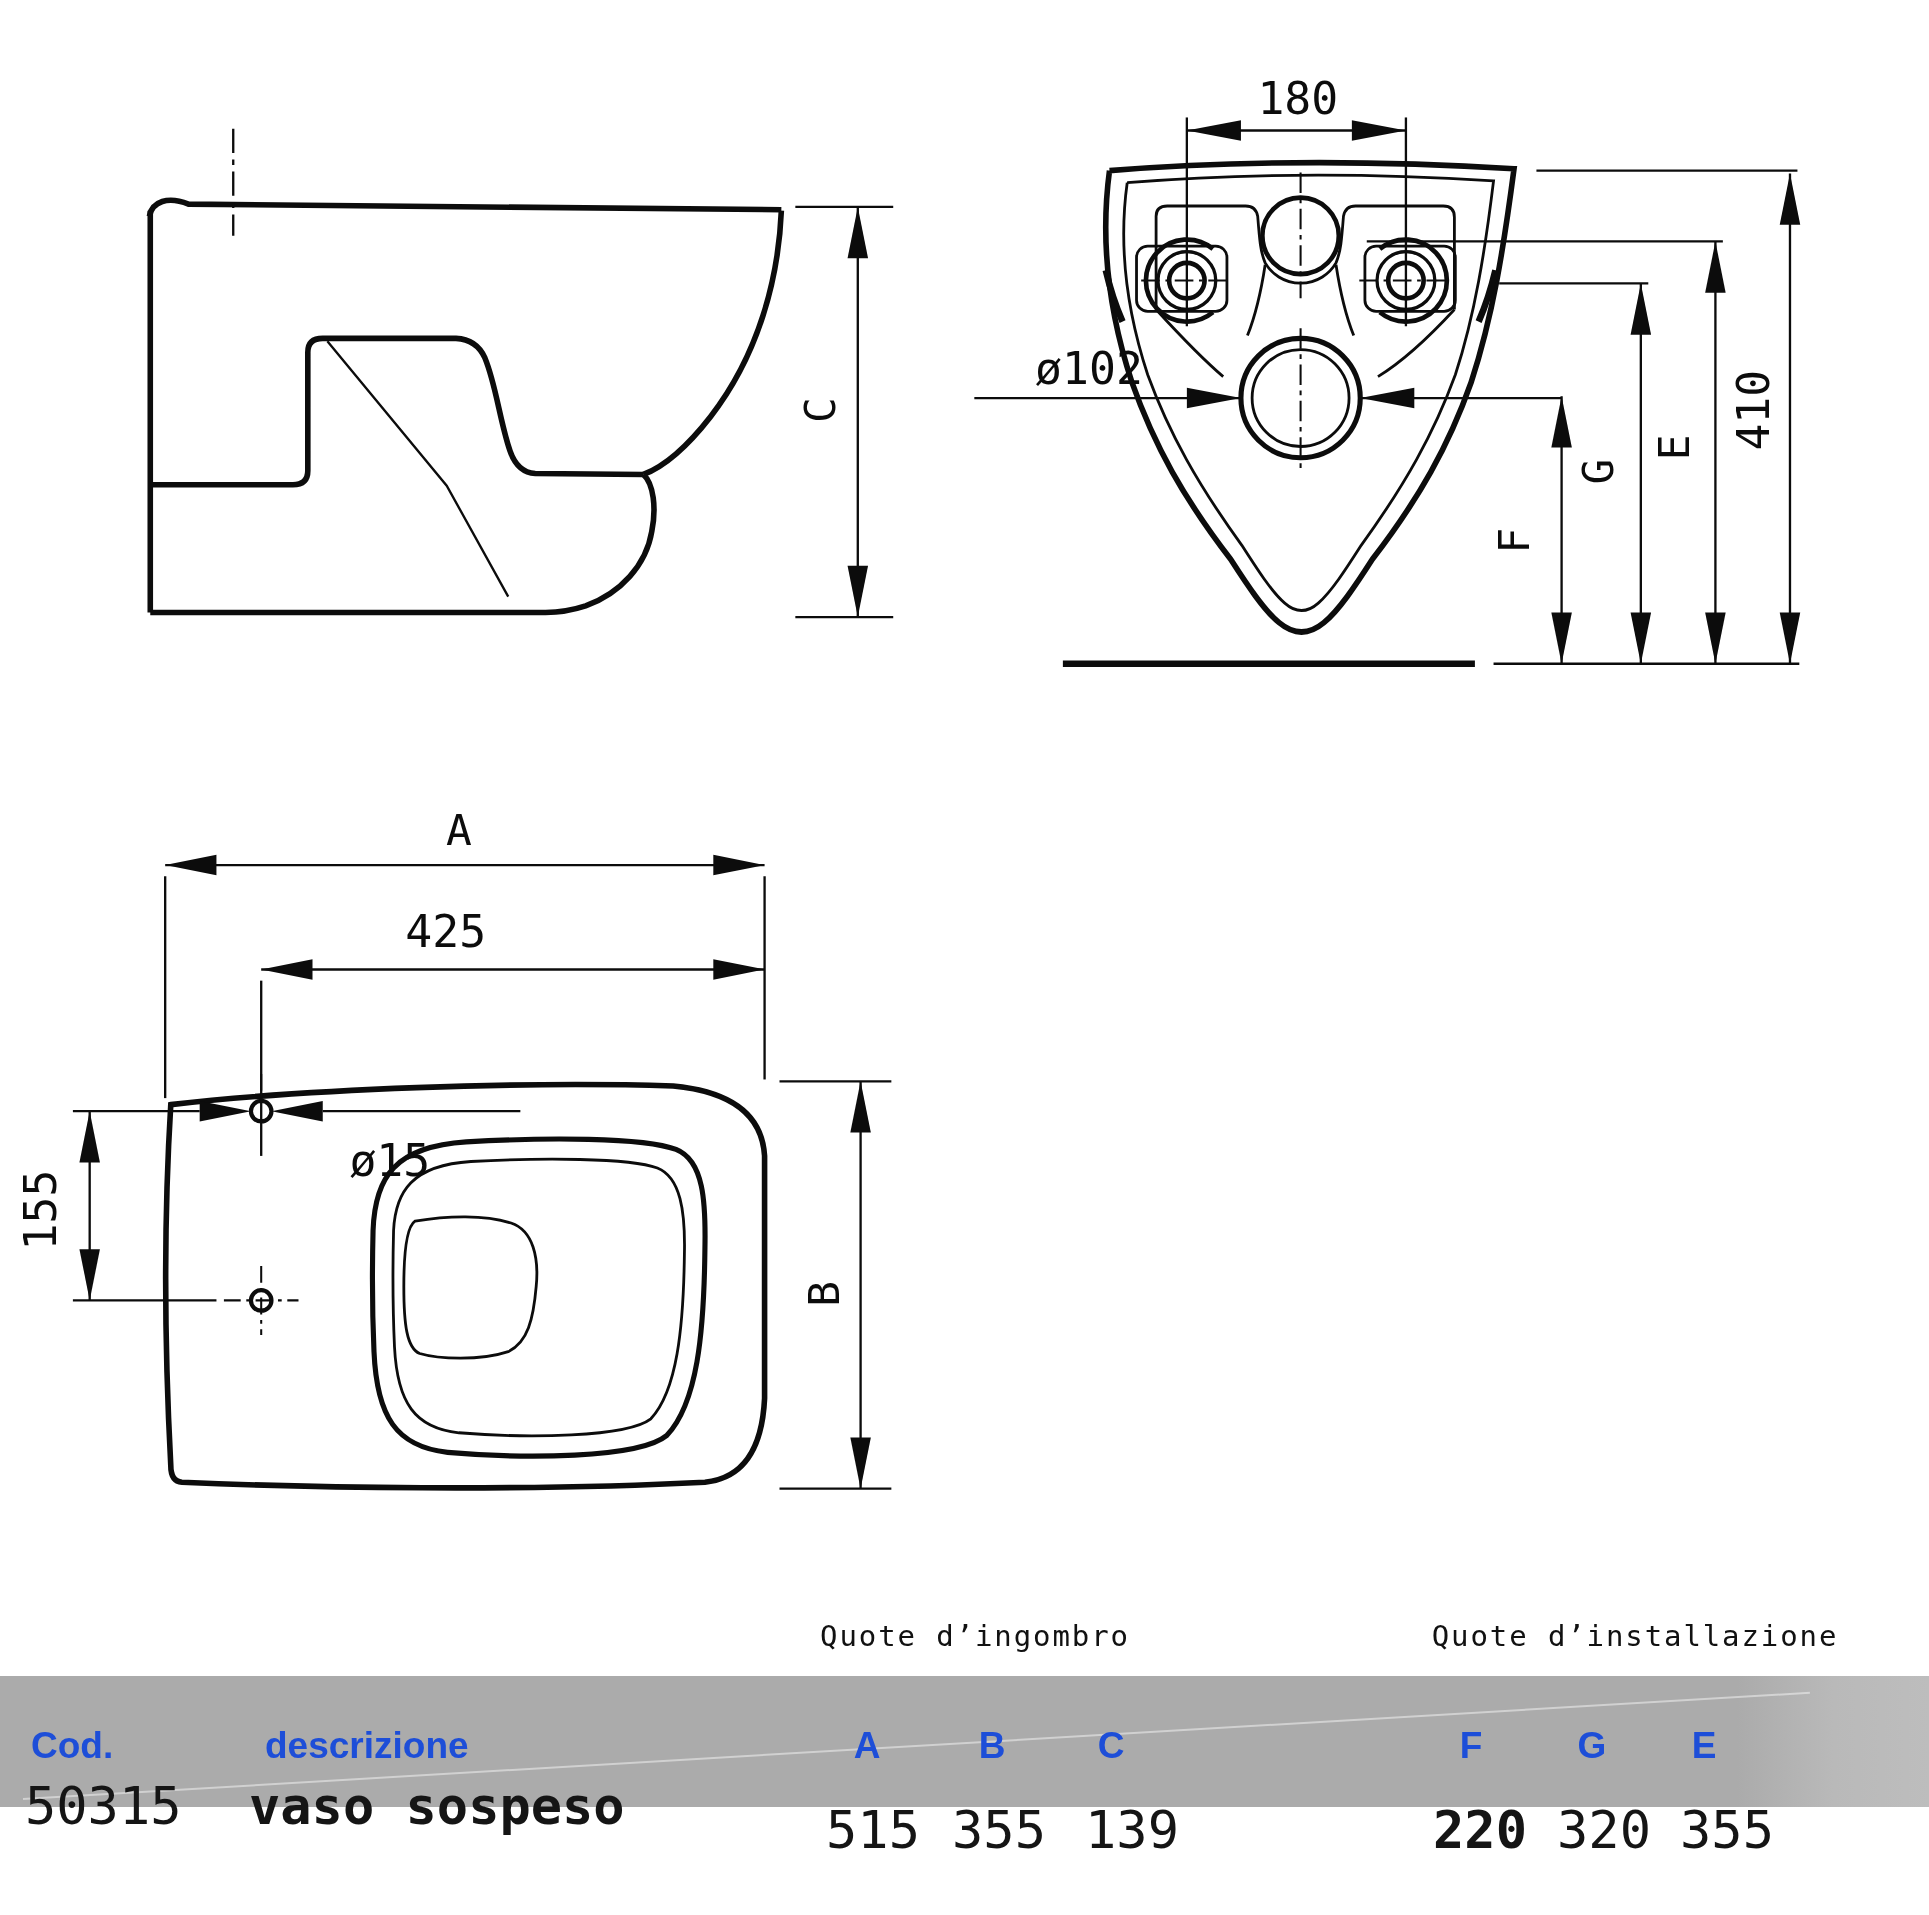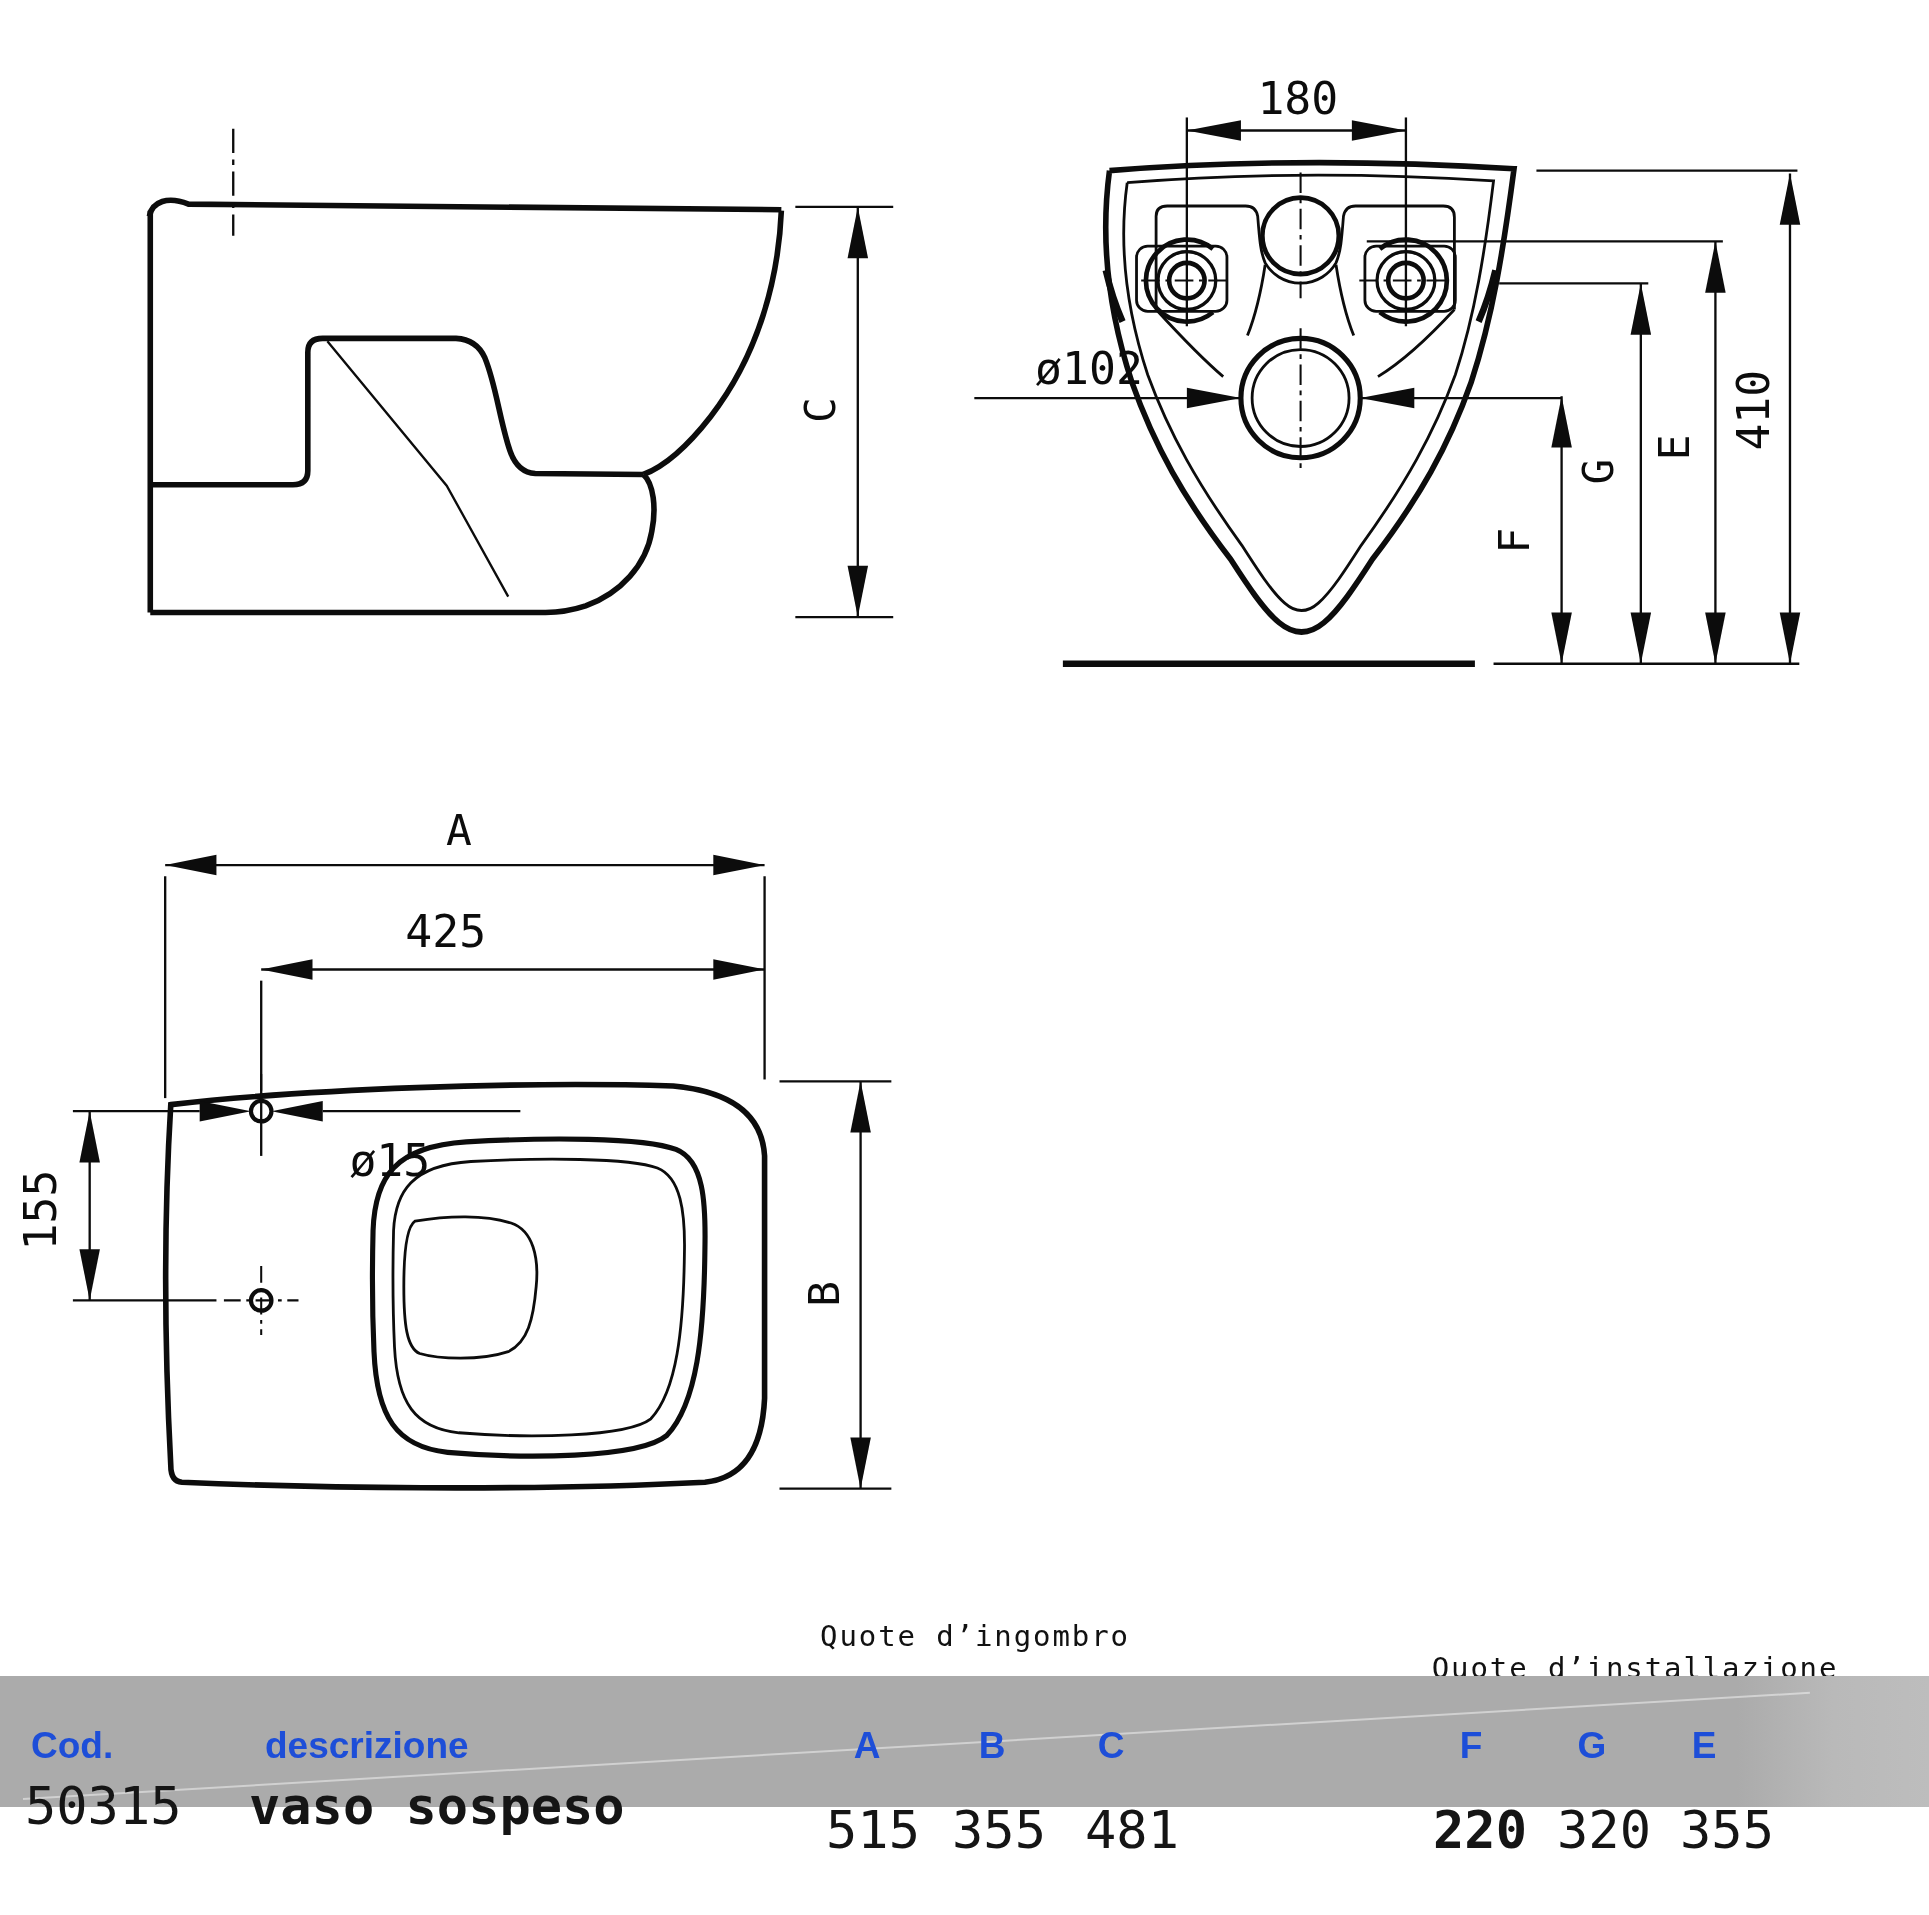--- a/index.html
+++ b/index.html
@@ -154,21 +154,21 @@
       <path d="M836 1597 L956 1597" stroke-width="2.5"></path>
       <path d="M923 1160 L923 1597" stroke-width="2.5"></path>
       <polygon points="923,1160 912,1215 934,1215" fill="#0c0c0c" stroke="none"></polygon>
       <polygon points="923,1597 912,1542 934,1542" fill="#0c0c0c" stroke="none"></polygon>
       <text class="dimtxt-s" x="900" y="1388" text-anchor="middle" stroke="none" transform="rotate(-90 900 1388)">B</text>
     </g>
   </svg>
 
   <div class="titles">
     <span style="left:975px;top:1619px;">Quote d’ingombro</span>
-    <span style="left:1635px;top:1619px;margin-top:32px;">Quote d’installazione</span>
+    <span style="left:1635px;top:1619px;">Quote d’installazione</span>
   </div>
 
   <div class="band"></div>
   <div class="band-scratch"></div>
 
   <div class="hdr">
     <span style="left:31px;">Cod.</span>
     <span style="left:265px;">descrizione</span>
     <span class="ctr" style="left:867px;">A</span>
     <span class="ctr" style="left:992px;">B</span>
@@ -176,20 +176,20 @@
     <span class="ctr" style="left:1471px;">F</span>
     <span class="ctr" style="left:1592px;">G</span>
     <span class="ctr" style="left:1704px;">E</span>
   </div>
 
   <div class="vals">
     <span style="left:25px;">50315</span>
     <span style="left:249px;font-weight:bold;">vaso sospeso</span>
     <span class="ctr" style="left:873px;">515</span>
     <span class="ctr" style="left:999px;">355</span>
-    <span class="ctr" style="left:1132px;">481</span>
+    <span class="ctr" style="left:1132px;">139</span>
     <span class="ctr" style="left:1480px;font-weight:bold;">220</span>
     <span class="ctr" style="left:1604px;">320</span>
     <span class="ctr" style="left:1727px;">355</span>
   </div>
 
 </div>
 
 
 </body></html>

